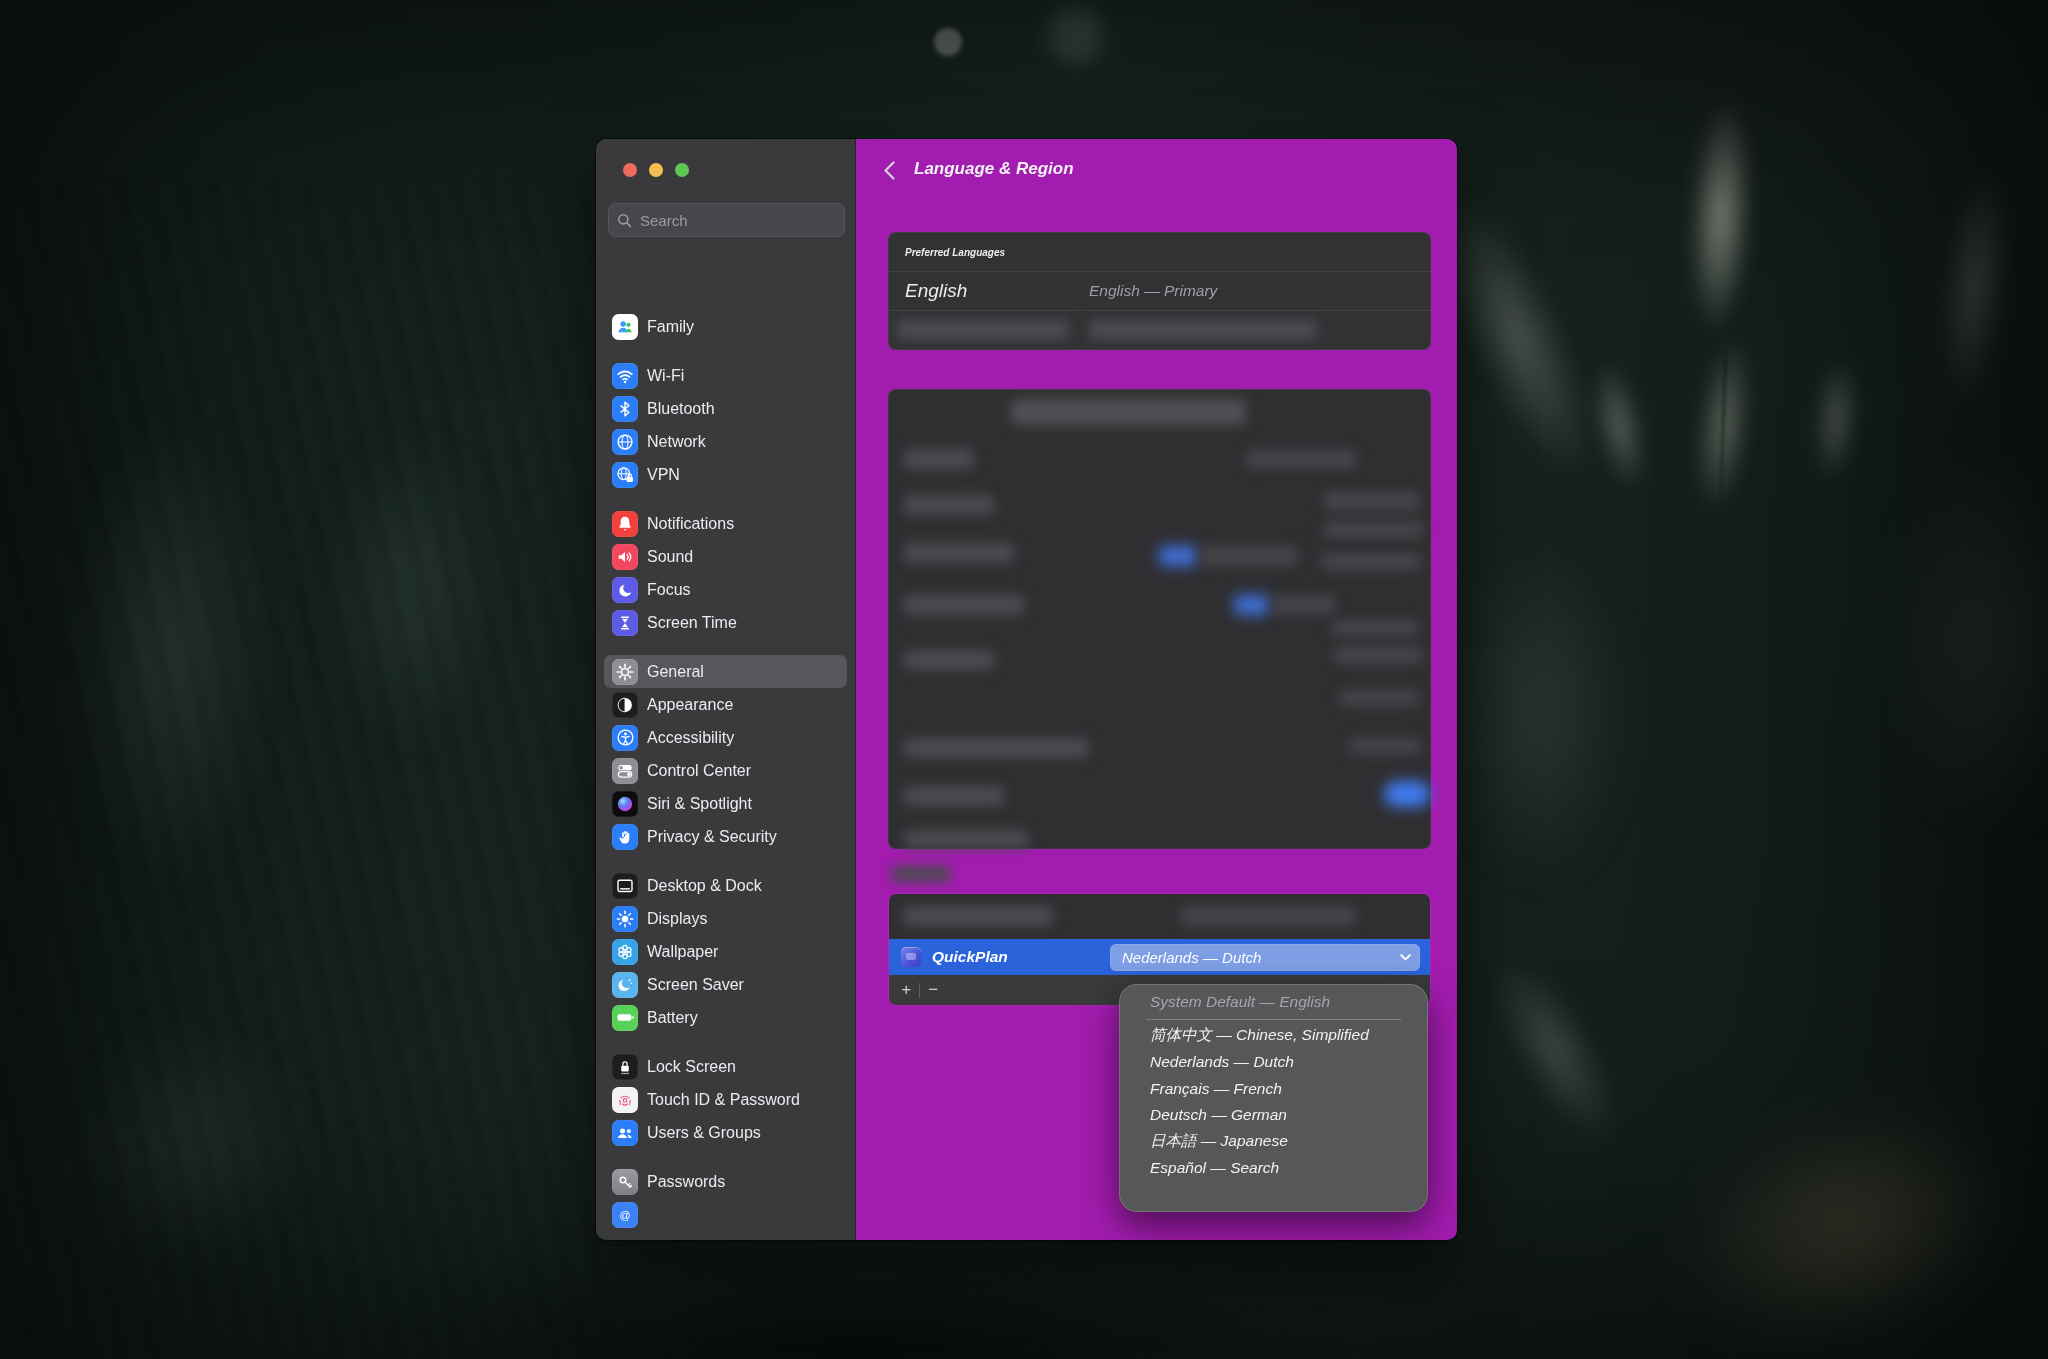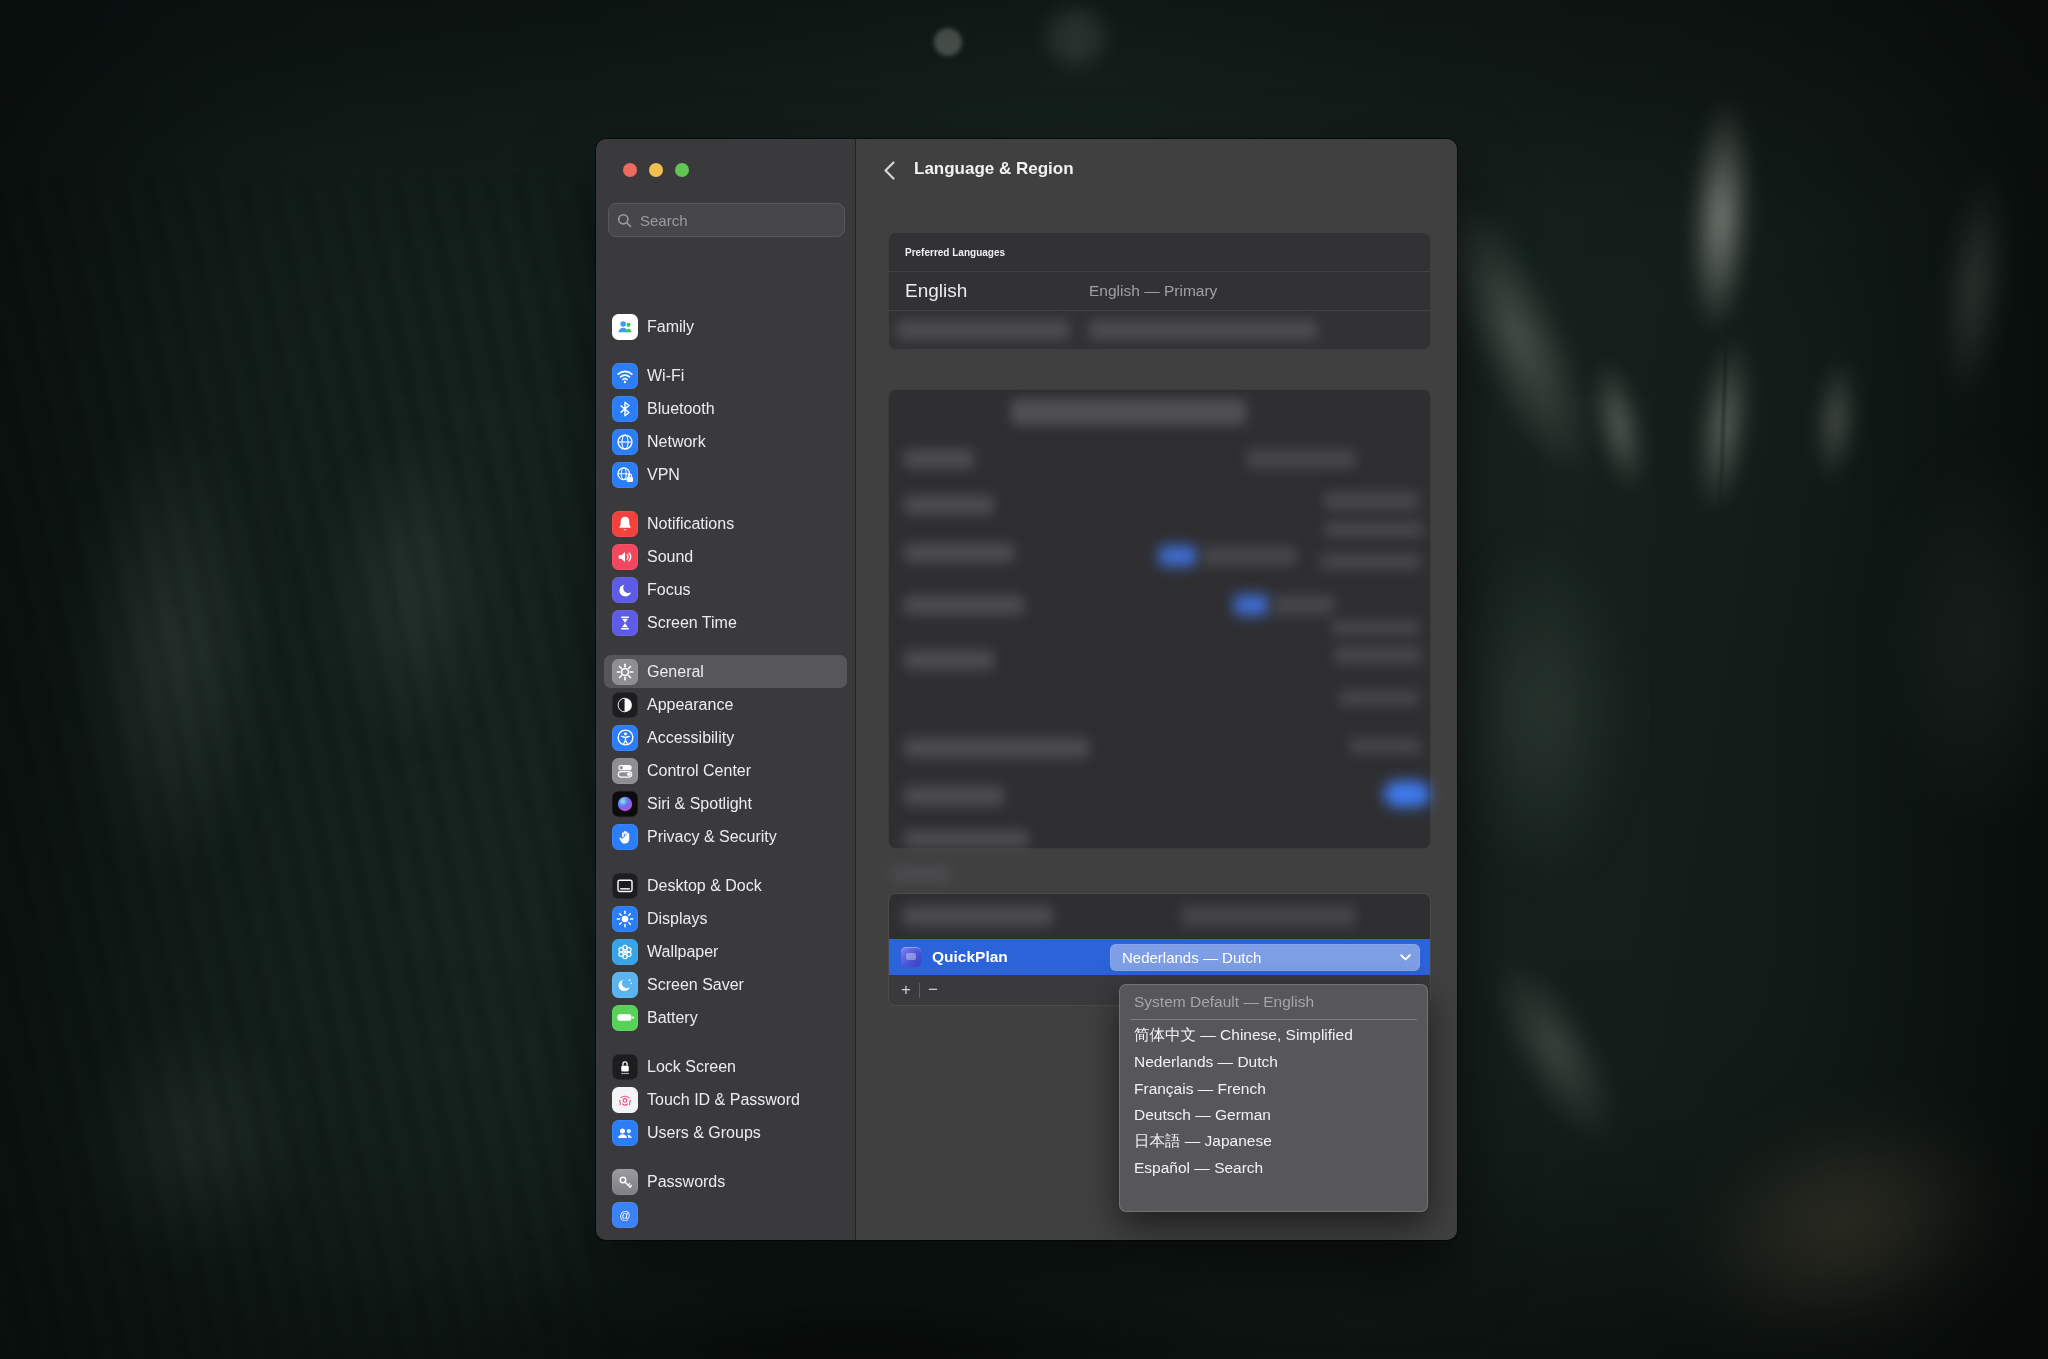--- a/index.html
+++ b/index.html
@@ -55,21 +55,21 @@
   .nav{position:absolute;top:171px;left:8px;right:8px;}
   .nav-group{margin-bottom:16px;}
   .nav-item{height:33px;display:flex;align-items:center;gap:9px;padding:0 8px;border-radius:7px;cursor:default;}
   .nav-item.selected{background:#56565b;}
   .tile{width:26px;height:26px;border-radius:6.5px;flex:none;display:flex;align-items:center;justify-content:center;
     box-shadow:inset 0 0 0 .5px rgba(255,255,255,.12);}
   .tile svg{display:block;}
   .nav-label{color:#ececf0;font-size:16px;white-space:nowrap;}
 
   
-  .content{flex:1;background:#404040;position:relative;}
+  .content{flex:1;background:#a21caf;position:relative;font-style:italic;}
   .panel-header{position:absolute;left:0;top:0;right:0;height:62px;}
   .back-button{position:absolute;left:24px;top:21px;width:18px;height:20px;display:flex;align-items:center;justify-content:center;}
   .page-title{position:absolute;left:58px;top:20px;color:#f2f2f4;font-size:17px;font-weight:bold;margin:0;}
   .group-box{position:absolute;left:32px;width:543px;background:#323235;border:1px solid rgba(255,255,255,.06);
     border-radius:8px;box-sizing:border-box;}
   .gb-row{height:38px;display:flex;align-items:center;padding:0 16px;position:relative;}
   .gb-row + .gb-row{border-top:1px solid rgba(255,255,255,.08);}
   .gb-header{color:#f0f0f2;font-size:10px;font-weight:bold;}
   .lang-name{color:#ececee;font-size:19px;width:184px;flex:none;}
   .lang-status{color:#9fa0a6;font-size:15.5px;}
@@ -93,22 +93,22 @@
   .lang-select{margin-left:auto;width:310px;height:27px;background:#7e9fe6;border-radius:6px;
     display:flex;align-items:center;padding:0 9px 0 12px;box-sizing:border-box;cursor:default;
     box-shadow:inset 0 0 0 .5px rgba(255,255,255,.2);}
   .lang-select .value{color:#fff;font-size:15px;font-weight:500;}
   .lang-select .chev{margin-left:auto;display:flex;}
   .table-footer{height:30px;background:#3a3a3d;display:flex;align-items:center;padding:0 4px;}
   .pm-btn{width:26px;text-align:center;color:#cfcfd2;font-size:17px;line-height:30px;}
   .pm-sep{width:1px;height:15px;background:rgba(255,255,255,.18);}
   
   .language-menu{position:absolute;left:263px;top:845px;width:309px;height:228px;box-sizing:border-box;
-    background:#57575a;border:1px solid rgba(255,255,255,.17);border-radius:7px;
-    box-shadow:0 14px 36px rgba(0,0,0,.55);padding:4px 0;z-index:9;}
+    background:#57575a;border:1px solid rgba(255,255,255,.17);border-radius:18px;
+    box-shadow:0 14px 36px rgba(0,0,0,.55);padding:4px 16px;z-index:9;}
   .menu-item{height:26.5px;display:flex;align-items:center;padding:0 14px;color:#f2f2f4;
     font-size:15.5px;font-weight:500;white-space:nowrap;}
   .menu-item.disabled{color:#a5a5ab;font-weight:normal;}
   .menu-sep{height:1px;background:rgba(255,255,255,.24);margin:3px 10px;}
 </style>
 </head>
 <body>
 
 <div class="wallpaper">
   <div class="wp wp-patch1"></div>

